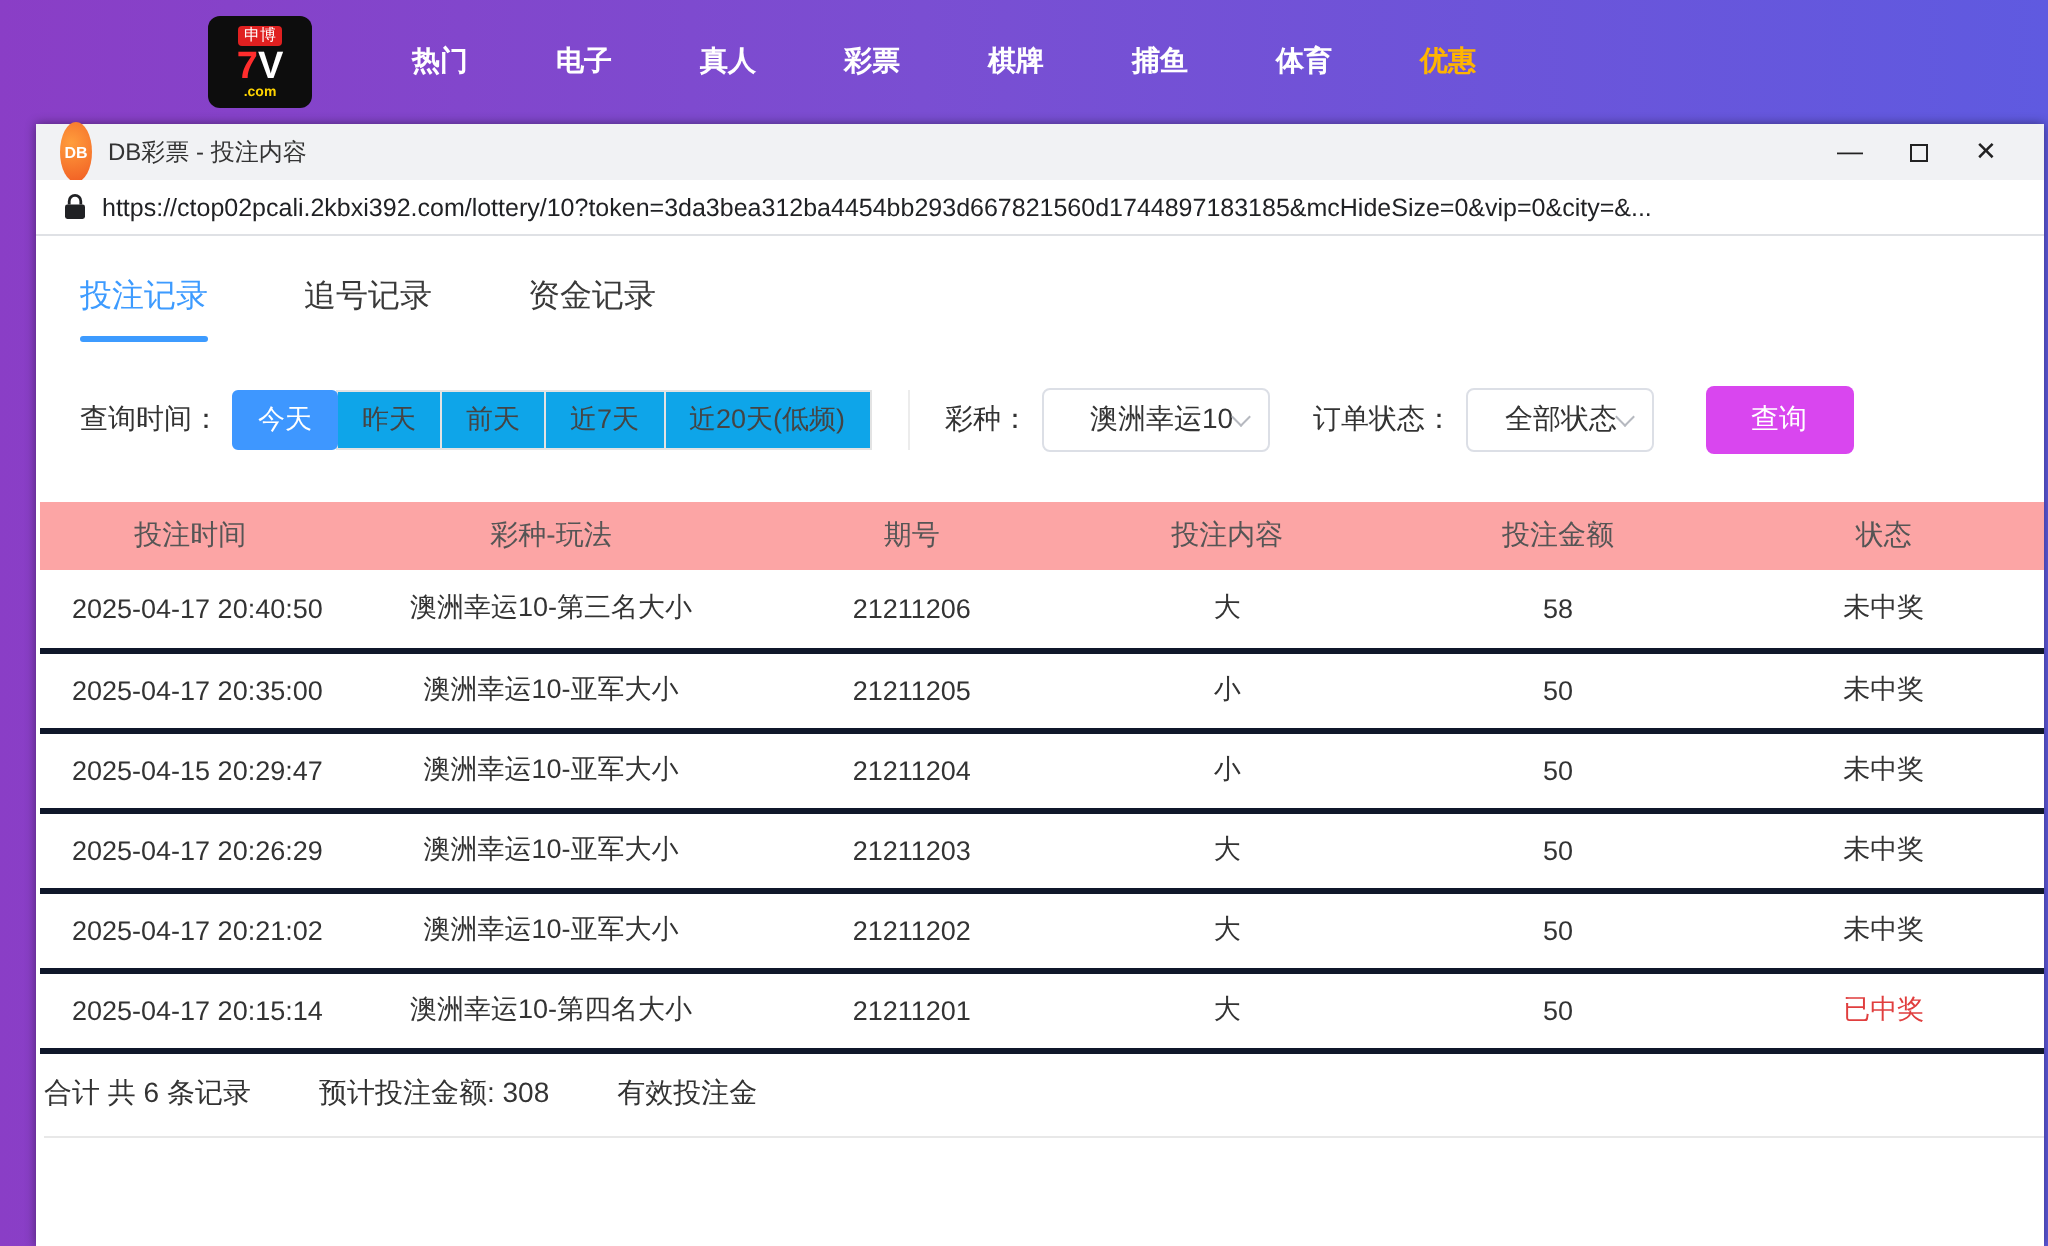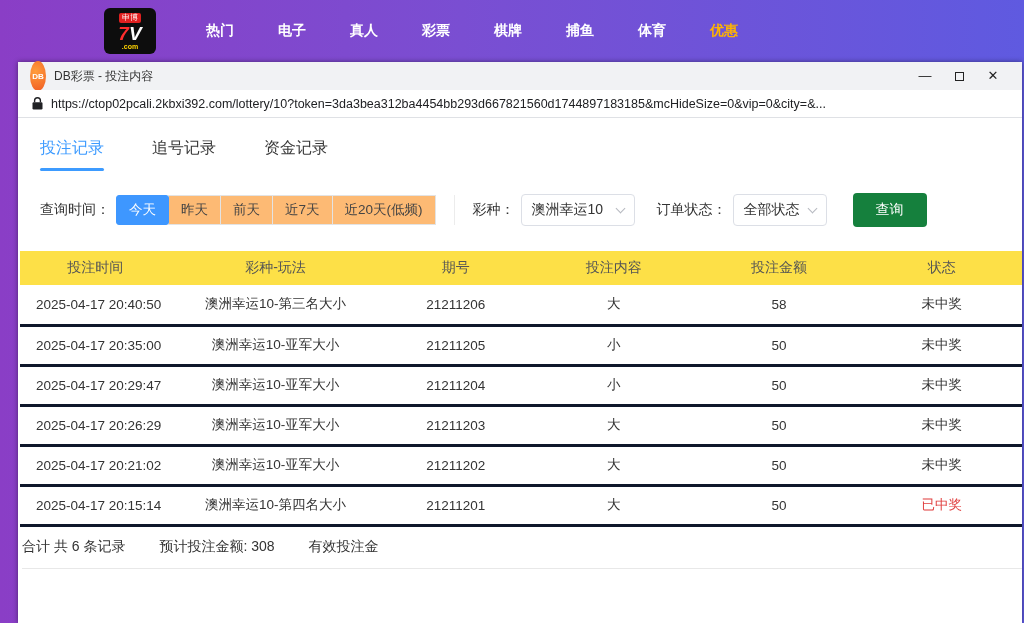--- a/index.html
+++ b/index.html
@@ -9,21 +9,21 @@
     background:linear-gradient(90deg,#8a3ec6 0%,#7a4ed2 45%,#5f5ae0 100%);
     position:relative;
   }
 
   
   .topnav { height:62px; display:flex; align-items:center; padding-left:104px; }
   .logo { width:52px; height:46px; background:#0d0d0d; border-radius:6px;
           display:flex; flex-direction:column; align-items:center; justify-content:center;
           line-height:1; cursor:pointer; }
   .logo-badge { background:#e02020; color:#fff; font-size:8px; padding:1px 3px; border-radius:2px; }
-  .logo-main { font-weight:bold; font-style:italic; font-size:19px; margin-top:1px; }
+  .logo-main { font-weight:bold; font-size:19px; margin-top:1px; }
   .logo-7 { color:#ff2d2d; } .logo-v { color:#ffffff; }
   .logo-com { color:#ffd400; font-size:7px; font-weight:bold; }
   .navitems { display:flex; align-items:center; margin-left:28px; }
   .navitem { color:#ffffff; font-size:14px; font-weight:600; padding:0 22px; cursor:pointer; white-space:nowrap; }
 
   
   .window { position:absolute; left:18px; top:62px; width:1004px; height:561px;
             background:#ffffff; box-shadow:0 0 5px rgba(0,0,0,.45); display:flex; flex-direction:column; }
   .titlebar { height:28px; background:#f1f2f4; display:flex; align-items:center; padding:0 12px; flex:0 0 auto; }
   .app-icon { width:16px; height:30px; border-radius:50%; background:radial-gradient(circle at 35% 35%,#ff9d3c,#f05a22);
@@ -42,38 +42,38 @@
 
   .tabs-row { display:flex; gap:48px; margin:20px 0 0 22px; }
   .tab { font-size:16px; color:#3a3a3a; cursor:pointer; position:relative; padding-bottom:12px; }
   .tab.active { color:#3d9bff; }
   .tab.active::after { content:""; position:absolute; left:0; right:0; bottom:0; height:3px;
                        background:#3d9bff; border-radius:2px; }
 
   .filter-row { display:flex; align-items:center; margin:22px 0 0 22px; font-size:14px; color:#333; }
   .f-label { margin-right:6px; white-space:nowrap; }
   .seg { display:flex; }
-  .seg-btn { height:30px; line-height:28px; padding:0 12px; border:1px solid #e3e3e3; background:#fdba74;
+  .seg-btn { height:30px; line-height:28px; padding:0 12px; border:1px solid #e3e3e3; background:#0ea5e9;
              font-size:13.5px; color:#444; margin-left:-1px; cursor:pointer; white-space:nowrap; }
   .seg-btn:first-child { margin-left:0; }
   .seg-btn.active { background:#3e97ff; border-color:#3e97ff; color:#fff; border-radius:3px; position:relative; z-index:1; }
   .vsep { width:1px; height:30px; background:#ececec; margin:0 18px; }
   .select { height:32px; border:1px solid #dcdfe6; border-radius:4px; display:flex; align-items:center;
-            justify-content:space-between; padding:0 10px; cursor:pointer; background:#fff; }
+            justify-content:flex-end; padding:0 10px; cursor:pointer; background:#fff; }
   .select.lottery { width:114px; } .select.status { width:94px; }
   .chev { width:7px; height:7px; border-right:1.5px solid #b6b9c0; border-bottom:1.5px solid #b6b9c0;
           transform:rotate(45deg); margin-top:-4px; }
-  .query-btn { margin-left:26px; width:74px; height:34px; background:#15803d; border:none; border-radius:4px;
+  .query-btn { margin-left:26px; width:74px; height:34px; background:#d946ef; border:none; border-radius:4px;
                color:#fff; font-size:14px; cursor:pointer; }
 
   .table-wrap { margin:24px 0 0 2px; width:1002px; }
   table { border-collapse:collapse; width:100%; table-layout:fixed; }
   col.c-time{width:15%;} col.c-play{width:21%;} col.c-issue{width:15%;}
   col.c-content{width:16.5%;} col.c-amount{width:16.5%;} col.c-status{width:16%;}
-  thead th { background:#fde047; height:34px; font-size:14px; font-weight:400; color:#555; text-align:center; }
+  thead th { background:#fca5a5; height:34px; font-size:14px; font-weight:400; color:#555; text-align:center; }
   tbody td { height:40px; font-size:13.5px; color:#333; text-align:center; border-bottom:3px solid #0f172a; }
   tbody td.t-time { text-align:left; padding-left:16px; }
 
   .summary { margin-left:2px; width:1002px; height:42px; border-bottom:1px solid #e8e8e8;
              display:flex; align-items:center; gap:34px;
              font-size:14px; color:#333; white-space:nowrap; }
   .summary .cutoff { margin-right:-56px; }
 </style>
 </head>
 <body>
@@ -181,21 +181,21 @@
           </tr>
           <tr>
             <td class="t-time">2025-04-17 20:35:00</td>
             <td>澳洲幸运10-亚军大小</td>
             <td>21211205</td>
             <td>小</td>
             <td>50</td>
             <td style="color: rgb(51, 51, 51);">未中奖</td>
           </tr>
           <tr>
-            <td class="t-time">2025-04-17 20:29:47</td>
+            <td class="t-time">2025-04-15 20:29:47</td>
             <td>澳洲幸运10-亚军大小</td>
             <td>21211204</td>
             <td>小</td>
             <td>50</td>
             <td style="color: rgb(51, 51, 51);">未中奖</td>
           </tr>
           <tr>
             <td class="t-time">2025-04-17 20:26:29</td>
             <td>澳洲幸运10-亚军大小</td>
             <td>21211203</td>

